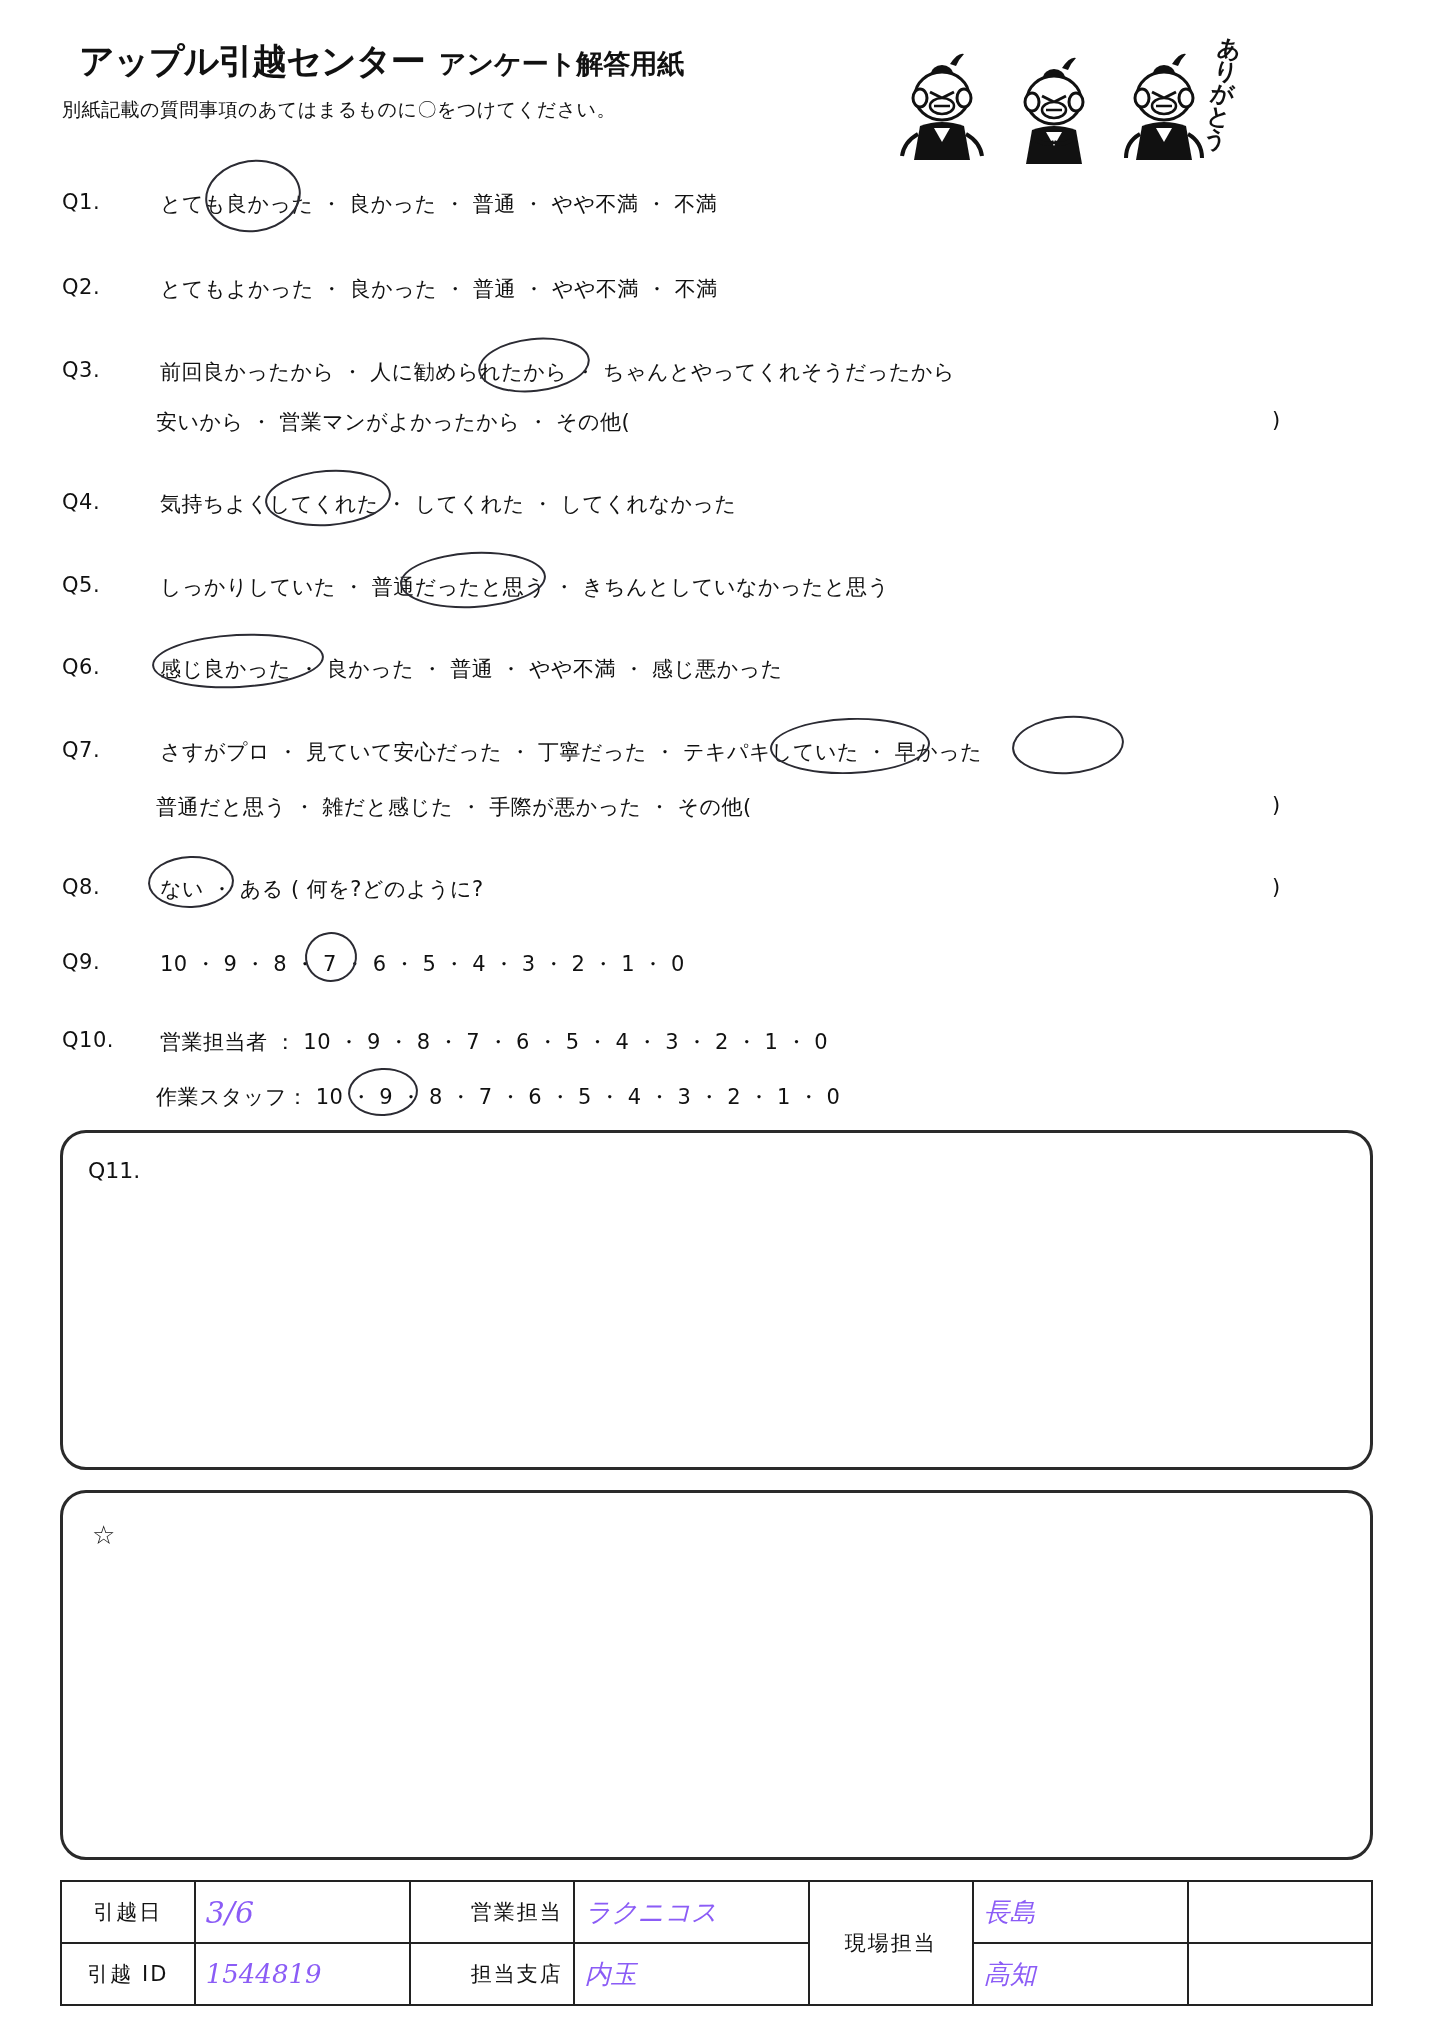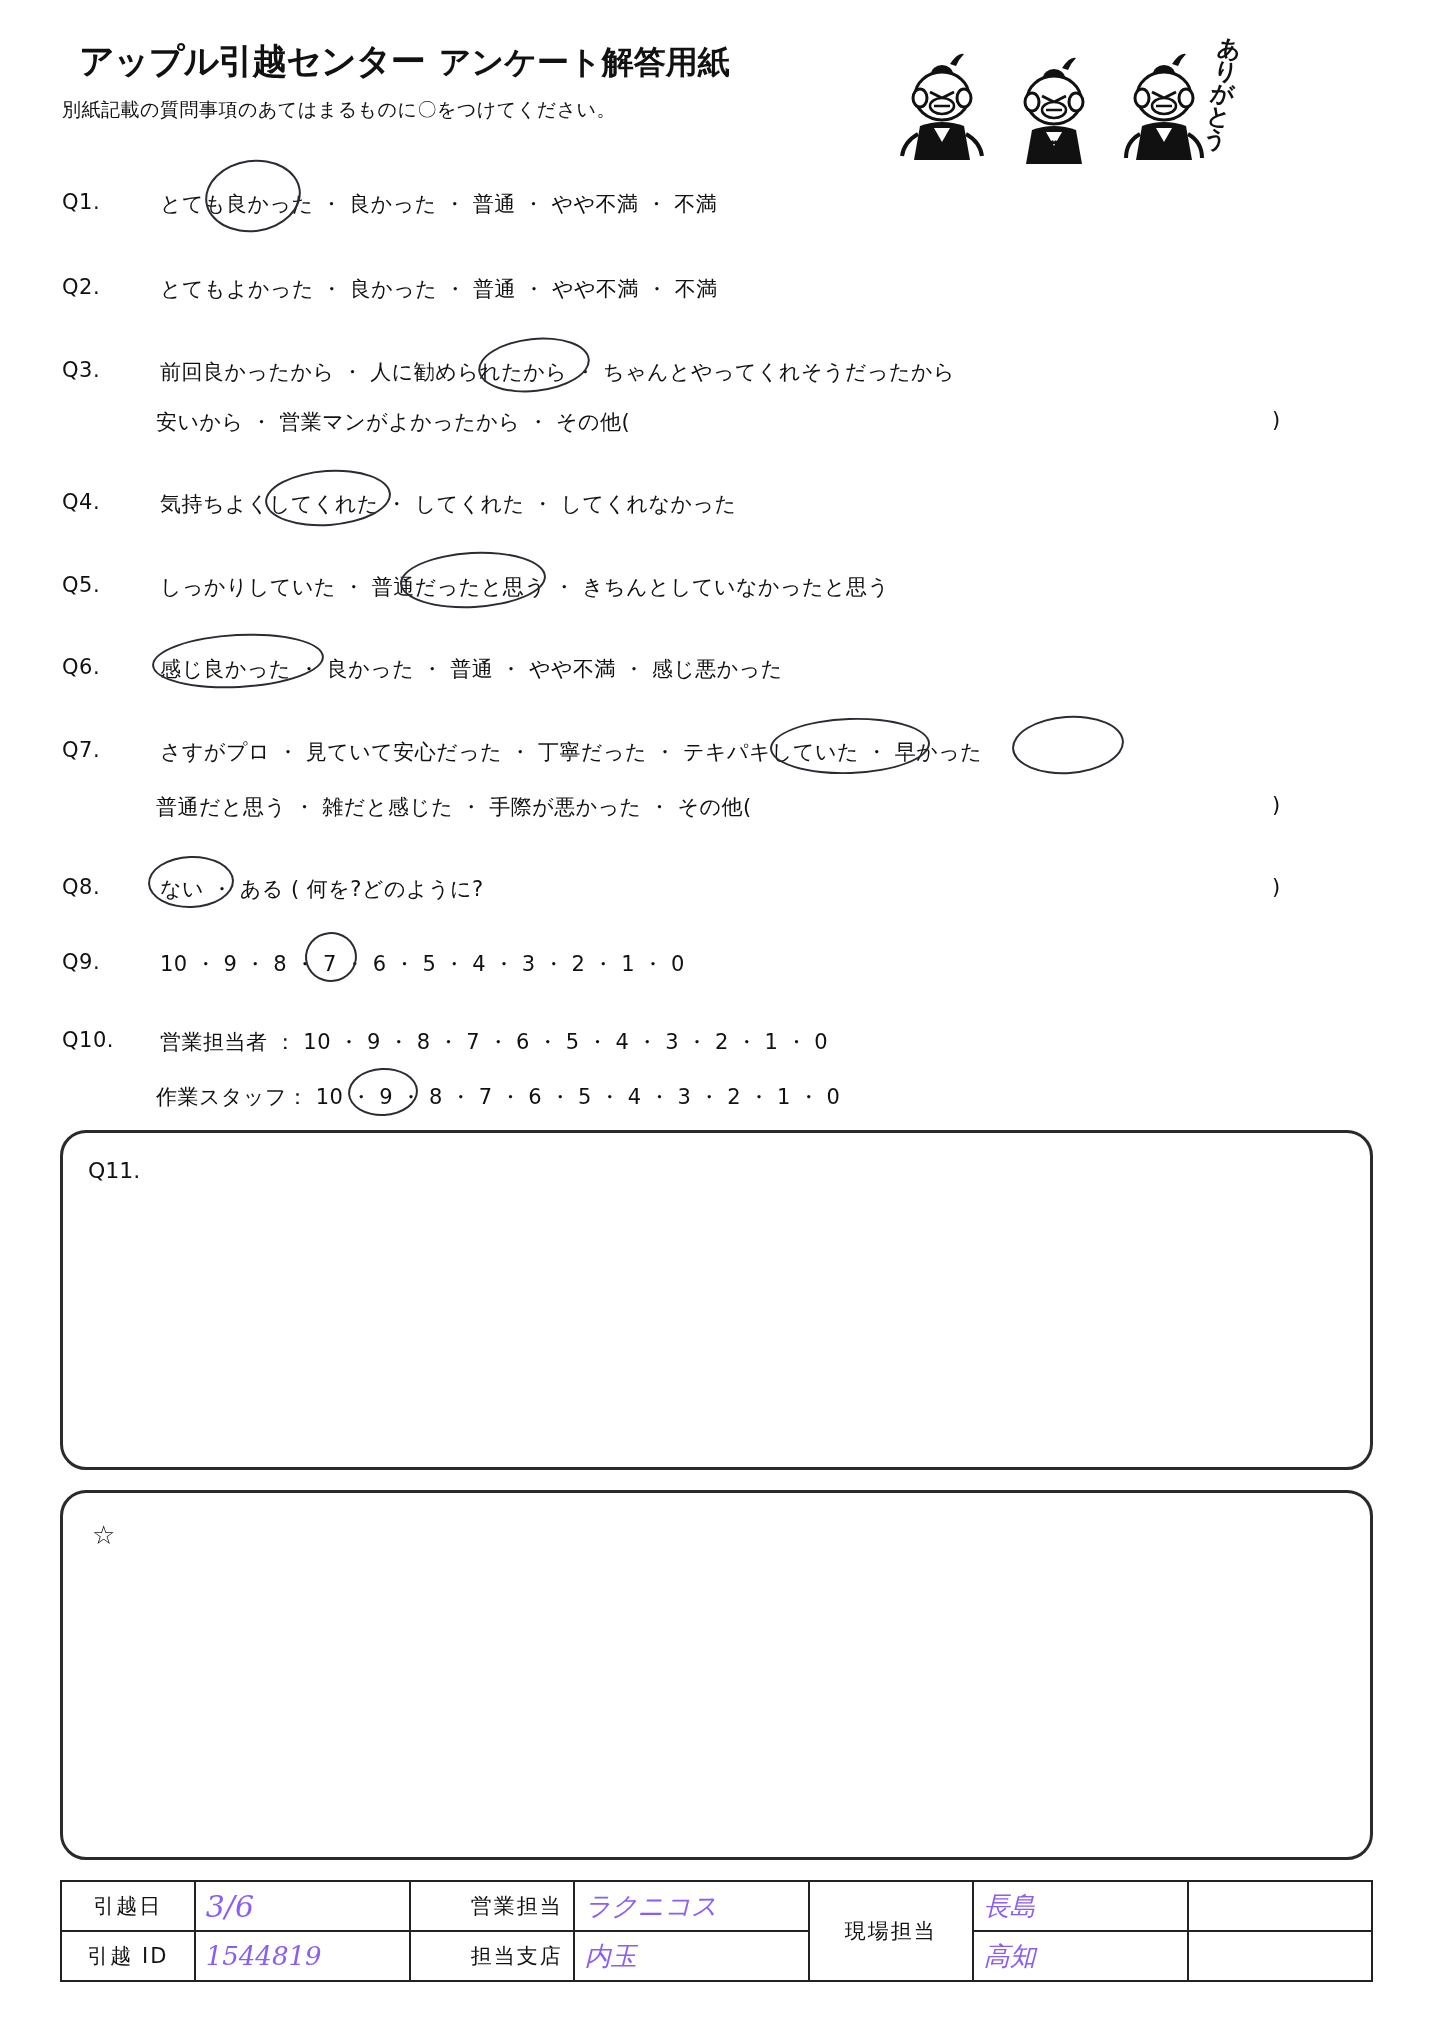--- a/index.html
+++ b/index.html
@@ -35,21 +35,21 @@
     gap: 14px;
     margin-left: 17px;
   }
   .brand {
     font-size: 35px;
     font-weight: bold;
     letter-spacing: -1px;
     font-family: "DejaVu Sans", "Liberation Sans", sans-serif;
   }
   .subtitle {
-    font-size: 32px;
+    font-size: 27px;
     font-weight: bold;
     letter-spacing: 0px;
   }
   .instruction {
     margin-top: 12px;
     font-size: 19px;
     letter-spacing: 0.5px;
   }
 
   
@@ -130,21 +130,21 @@
     left: 60px;
     top: 1880px;
     width: 1313px;
     height: 100px;
     border-collapse: collapse;
     font-size: 21px;
   }
   .ftable td {
     border: 2px solid #222;
     height: 48px;
-    padding: 0 10px;
+    padding: 6px 10px;
     vertical-align: middle;
     margin-left: 26px;
   }
   .lbl { text-align: center; width: 110px; letter-spacing: 2px; }
   .val { width: 190px; }
   .lbl2 { text-align: right; width: 140px; letter-spacing: 2px; }
   .val2 { width: 210px; }
   .lbl3 { text-align: center; width: 140px; letter-spacing: 2px; }
   .val3 { width: 190px; }
   .blank { width: 160px; }

